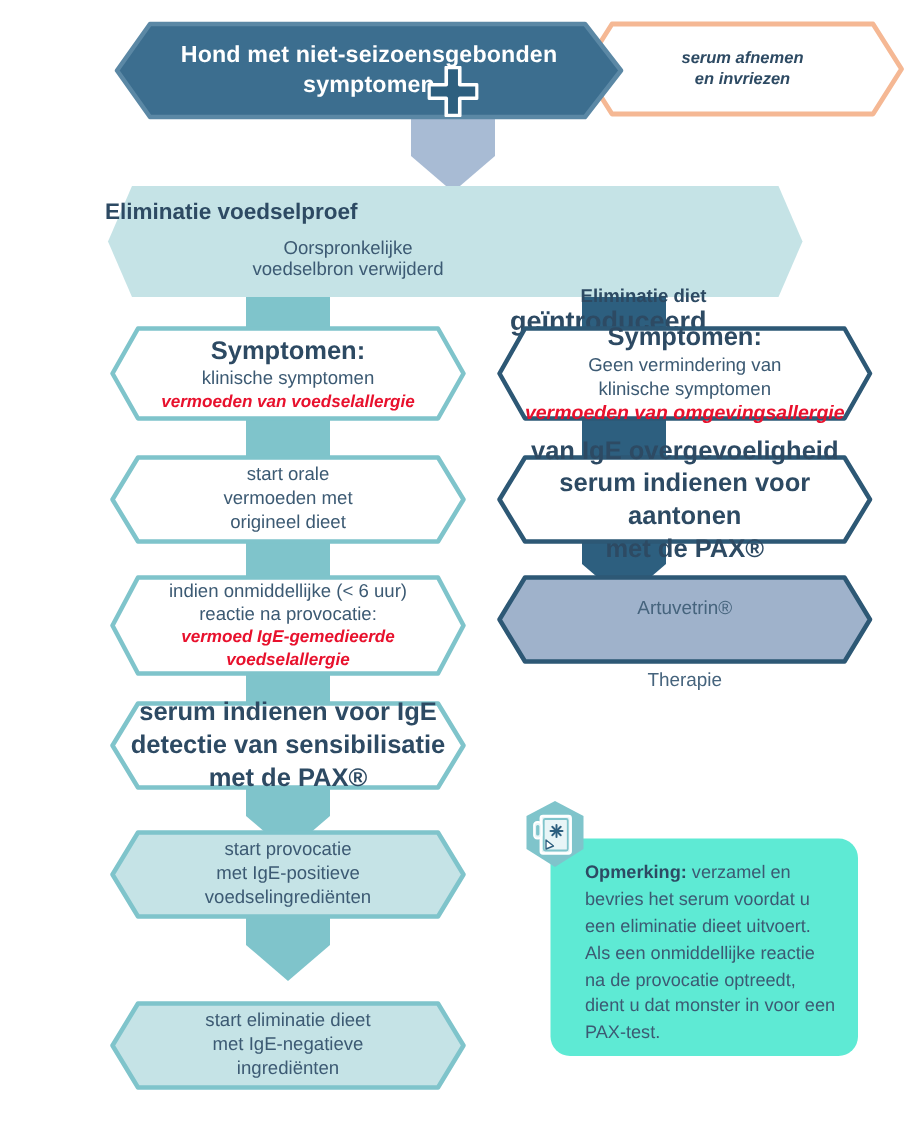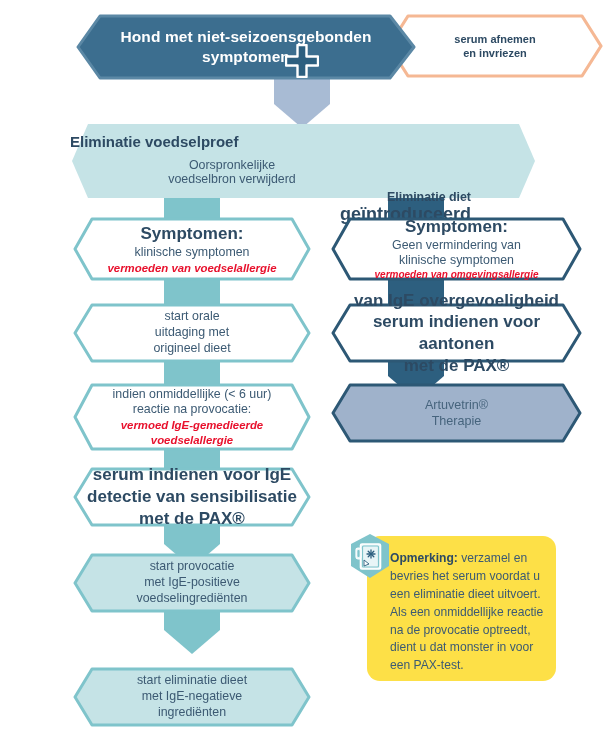--- a/index.html
+++ b/index.html
@@ -26,26 +26,26 @@
   .hex .hexbg{
     position:absolute;inset:0;
     z-index:-1;
   }
   .hex .txt{position:relative;z-index:2;padding:0 26px;}
 
   
   .t-title{
     font-size:15.5px;font-weight:bold;color:#ffffff;letter-spacing:.1px;
   }
-  .t-small-bold{font-size:11px;font-weight:bold;color:#2d4a63;}
+  .t-small-bold{font-size:11px;font-weight:bold;color:#2d4a63;font-style:italic;}
   .t-reg{font-size:12.4px;font-weight:normal;color:#3c5a73;}
   .t-bold{font-size:17px;font-weight:bold;color:#2d4a63;}
   .t-red{font-size:11.4px;font-weight:bold;font-style:italic;color:#e8112d;}
   .t-bighead{font-size:15px;font-weight:bold;color:#2d4a63;}
-  .t-grey{font-size:12.6px;color:#46647d;}
+  .t-grey{font-size:12.6px;color:#46647d;margin-top:32px;}
 
   
   .conn{position:absolute;z-index:1;}
 
   
   #band{
     position:absolute;left:70px;top:122px;width:467px;height:78px;z-index:4;
   }
   #band .bandbg{position:absolute;inset:0;z-index:-1;}
   #band .bandhead{
@@ -56,22 +56,22 @@
   }
   #band .col-r{
     position:absolute;top:36px;right:66px;width:180px;text-align:right;margin-top:32px;
   }
   #plus{
     position:absolute;left:285px;top:44px;width:34px;height:34px;z-index:7;
   }
 
   
   #note{
-    position:absolute;left:367px;top:536px;width:189px;height:145px;
-    background:#fde047;border-radius:13px;z-index:4;
+    position:absolute;left:367px;top:559px;width:205px;height:145px;
+    background:#5eead4;border-radius:13px;z-index:4;
   }
   #note .notetxt{
     position:absolute;left:23px;top:14px;right:12px;
     font-size:12.1px;line-height:1.48;color:#3c5a73;
   }
   #note .notetxt b{color:#2d4a63;font-weight:bold;}
   #freezer-icon{
     position:absolute;left:348px;top:533px;width:44px;height:46px;z-index:8;
   }
 </style>
@@ -158,21 +158,21 @@
       <div class="t-red">vermoeden van voedselallergie</div>
     </div>
   </div>
 
   <div class="hex" style="left:72px;top:302px;width:240px;height:62px;">
     <svg class="hexbg" viewBox="0 0 240 62" preserveAspectRatio="none">
       <path d="M3 31 L20 3 H220 L237 31 L220 59 H20 Z" fill="#FFFFFF" stroke="#7FC4CB" stroke-width="3" stroke-linejoin="round"></path>
     </svg>
     <div class="txt">
       <div class="t-reg">start orale</div>
-      <div class="t-reg">uitdaging met</div>
+      <div class="t-reg">vermoeden met</div>
       <div class="t-reg">origineel dieet</div>
     </div>
   </div>
 
   <div class="hex" style="left:72px;top:382px;width:240px;height:70px;">
     <svg class="hexbg" viewBox="0 0 240 70" preserveAspectRatio="none">
       <path d="M3 35 L20 3 H220 L237 35 L220 67 H20 Z" fill="#FFFFFF" stroke="#7FC4CB" stroke-width="3" stroke-linejoin="round"></path>
     </svg>
     <div class="txt" style="padding:0 10px;">
       <div class="t-reg">indien onmiddellijke (&lt; 6 uur)</div>
@@ -216,21 +216,21 @@
   </div>
 
   <div class="hex" style="left:330px;top:216px;width:253px;height:66px;">
     <svg class="hexbg" viewBox="0 0 253 66" preserveAspectRatio="none">
       <path d="M3 33 L20 3 H233 L250 33 L233 63 H20 Z" fill="#FFFFFF" stroke="#2D5875" stroke-width="3" stroke-linejoin="round"></path>
     </svg>
     <div class="txt" style="padding:0 6px;">
       <div class="t-bold">Symptomen:</div>
       <div class="t-reg">Geen vermindering van</div>
       <div class="t-reg">klinische symptomen</div>
-      <div class="t-red" style="font-size:10px;">vermoeden van omgevingsallergie</div>
+      <div class="t-red" style="font-size:13px;">vermoeden van omgevingsallergie</div>
     </div>
   </div>
 
   <div class="hex" style="left:330px;top:302px;width:253px;height:62px;">
     <svg class="hexbg" viewBox="0 0 253 62" preserveAspectRatio="none">
       <path d="M3 31 L20 3 H233 L250 31 L233 59 H20 Z" fill="#FFFFFF" stroke="#2D5875" stroke-width="3" stroke-linejoin="round"></path>
     </svg>
     <div class="txt" style="padding:0 8px;">
       <div class="t-bold">van IgE overgevoeligheid</div>
       <div class="t-bold">serum indienen voor aantonen</div>

